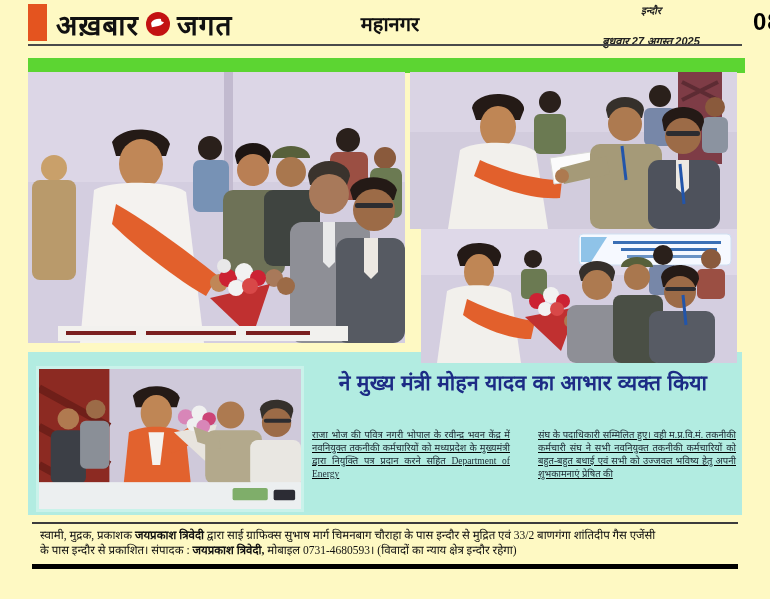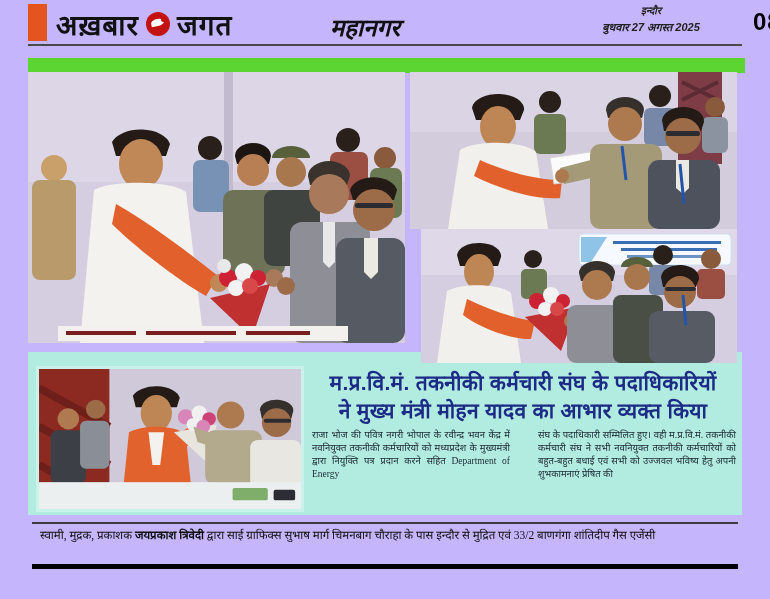--- a/index.html
+++ b/index.html
@@ -3,52 +3,52 @@
 <meta charset="utf-8">
 <style>
   * { margin:0; padding:0; box-sizing:border-box; }
   html,body { width:770px; height:599px; }
   body {
     font-family: "Liberation Sans", sans-serif;
     background:#ffffff;
     position:relative;
     overflow:hidden;
   }
-  .page { position:absolute; inset:0; width:770px; height:599px; background:#c4b5fd; }
+  .page { position:absolute; inset:0; width:770px; height:599px; background:#fef9c3; }
 
   
   .masthead-block { position:absolute; left:28px; top:4px; width:19px; height:37px; background:#e4541f; }
   .masthead { position:absolute; left:56px; top:6px; height:36px; display:flex; align-items:center; gap:7px; }
   .masthead .word { font-size:28px; font-weight:bold; color:#111; letter-spacing:1px; }
   .logo-circle { width:24px; height:24px; border-radius:50%; background:#c31212; position:relative; display:inline-block; }
   .logo-circle::before { content:""; position:absolute; left:5px; top:7px; width:13px; height:7px; background:#fff; border-radius:50% 50% 50% 0; transform:rotate(-12deg); }
   .logo-circle::after { content:""; position:absolute; right:4px; top:5px; width:5px; height:5px; background:#c31212; border-radius:50%; }
-  .section-title { position:absolute; left:330px; top:10px; width:120px; text-align:left; font-size:24px; font-weight:bold; color:#111;font-style:italic; }
+  .section-title { position:absolute; left:330px; top:10px; width:120px; text-align:center; font-size:20px; font-weight:bold; color:#111; }
   .dateline { position:absolute; left:596px; top:3px; width:110px; text-align:center; color:#222;font-style:italic; }
   .dateline .city { font-size:10px; font-weight:bold; }
-  .dateline .date { font-size:11px; font-weight:bold; margin-top:2px; white-space:nowrap; }
+  .dateline .date { font-size:11px; font-weight:bold; margin-top:16px; white-space:nowrap; }
   .page-number { position:absolute; left:706px; top:8px; width:40px; font-size:24px; font-weight:bold; color:#000; letter-spacing:1px;margin-left:47px; }
   .header-rule { position:absolute; left:28px; top:44px; width:714px; height:2px; background:#4a4a4a; }
 
   
   .green-bar { position:absolute; left:28px; top:58px; width:717px; height:15px; background:#5cd532; }
 
   
   .photo { position:absolute; overflow:hidden; background:#cfc9db; }
   .photo svg { display:block; width:100%; height:100%; }
   .photo-a { left:28px; top:72px; width:377px; height:271px; }
   .photo-b { left:410px; top:72px; width:327px; height:157px; }
   .photo-c { left:421px; top:229px; width:316px; height:134px; z-index:3; }
   .photo-d { left:36px; top:366px; width:268px; height:146px; z-index:3; border:3px solid #c9f2ea; }
 
   
   .article-panel { position:absolute; left:28px; top:352px; width:714px; height:163px; background:#b2ece1; z-index:1; }
   .headline { position:absolute; left:308px; top:369px; width:430px; text-align:center; z-index:2;
               color:#1c2b85; font-weight:bold; font-size:21px; line-height:28px; letter-spacing:0.3px; }
-  .columns { position:absolute; left:312px; top:429px; width:424px; display:flex; gap:28px; z-index:2; }
+  .columns { position:absolute; left:312px; top:429px; width:424px; display:flex; gap:28px; z-index:2;text-decoration:underline; }
   .col { flex:1; font-family:"Liberation Serif", serif; font-size:9.5px; line-height:13px;
          color:#1d2a33; text-align:justify; }
 
   
   .footer-rule-thin { position:absolute; left:32px; top:522px; width:706px; height:2px; background:#3c3c3c; }
   .footer-text { position:absolute; left:40px; top:528px; width:690px; text-align:left;
                  font-family:"Liberation Serif", serif; font-size:11.5px; line-height:15px; color:#111; }
   .footer-text b { font-weight:bold; }
   .footer-rule-thick { position:absolute; left:32px; top:564px; width:706px; height:5px; background:#000; }
 
@@ -258,30 +258,30 @@
       <rect x="230" y="52" width="28" height="4" rx="2" fill="#2c2c30"></rect>
       <rect x="216" y="74" width="52" height="50" rx="8" fill="#e9e7e2"></rect>
 
       <rect x="0" y="118" width="268" height="28" fill="#eceff0"></rect>
       <rect x="198" y="124" width="36" height="13" rx="2" fill="#7fae6a"></rect>
       <rect x="240" y="126" width="22" height="11" rx="2" fill="#2c2c34"></rect>
     </svg>
   </div>
 
   <div class="headline">
-    <div>म.प्र.वि.मं. तकनीकी कर्मचारी संघ के पदाधिकारियों</div>
     <div>ने मुख्य मंत्री मोहन यादव का आभार व्यक्त किया</div>
   </div>
 
   <div class="columns">
     <div class="col">राजा भोज की पवित्र नगरी भोपाल के रवीन्द्र भवन केंद्र में नवनियुक्त तकनीकी कर्मचारियों को मध्यप्रदेश के मुख्यमंत्री द्वारा नियुक्ति पत्र प्रदान करने सहित Department of Energy</div>
     <div class="col">संघ के पदाधिकारी सम्मिलित हुए। वही म.प्र.वि.मं. तकनीकी कर्मचारी संघ ने सभी नवनियुक्त तकनीकी कर्मचारियों को बहुत-बहुत बधाई एवं सभी को उज्जवल भविष्य हेतु अपनी शुभकामनाएं प्रेषित की</div>
   </div>
 
   <div class="footer-rule-thin"></div>
 
   <div class="footer-text">
     <div><span>स्वामी, मुद्रक, प्रकाशक </span><b>जयप्रकाश त्रिवेदी</b><span> द्वारा साई ग्राफिक्स सुभाष मार्ग चिमनबाग चौराहा के पास इन्दौर से मुद्रित एवं 33/2 बाणगंगा शांतिदीप गैस एजेंसी</span></div>
+    <div><span>के पास इन्दौर से प्रकाशित। संपादक : </span><b>जयप्रकाश त्रिवेदी,</b><span> मोबाइल 0731-4680593। (विवादों का न्याय क्षेत्र इन्दौर रहेगा)</span></div>
   </div>
 
   <div class="footer-rule-thick"></div>
 
 </div>
 
 </body></html>

